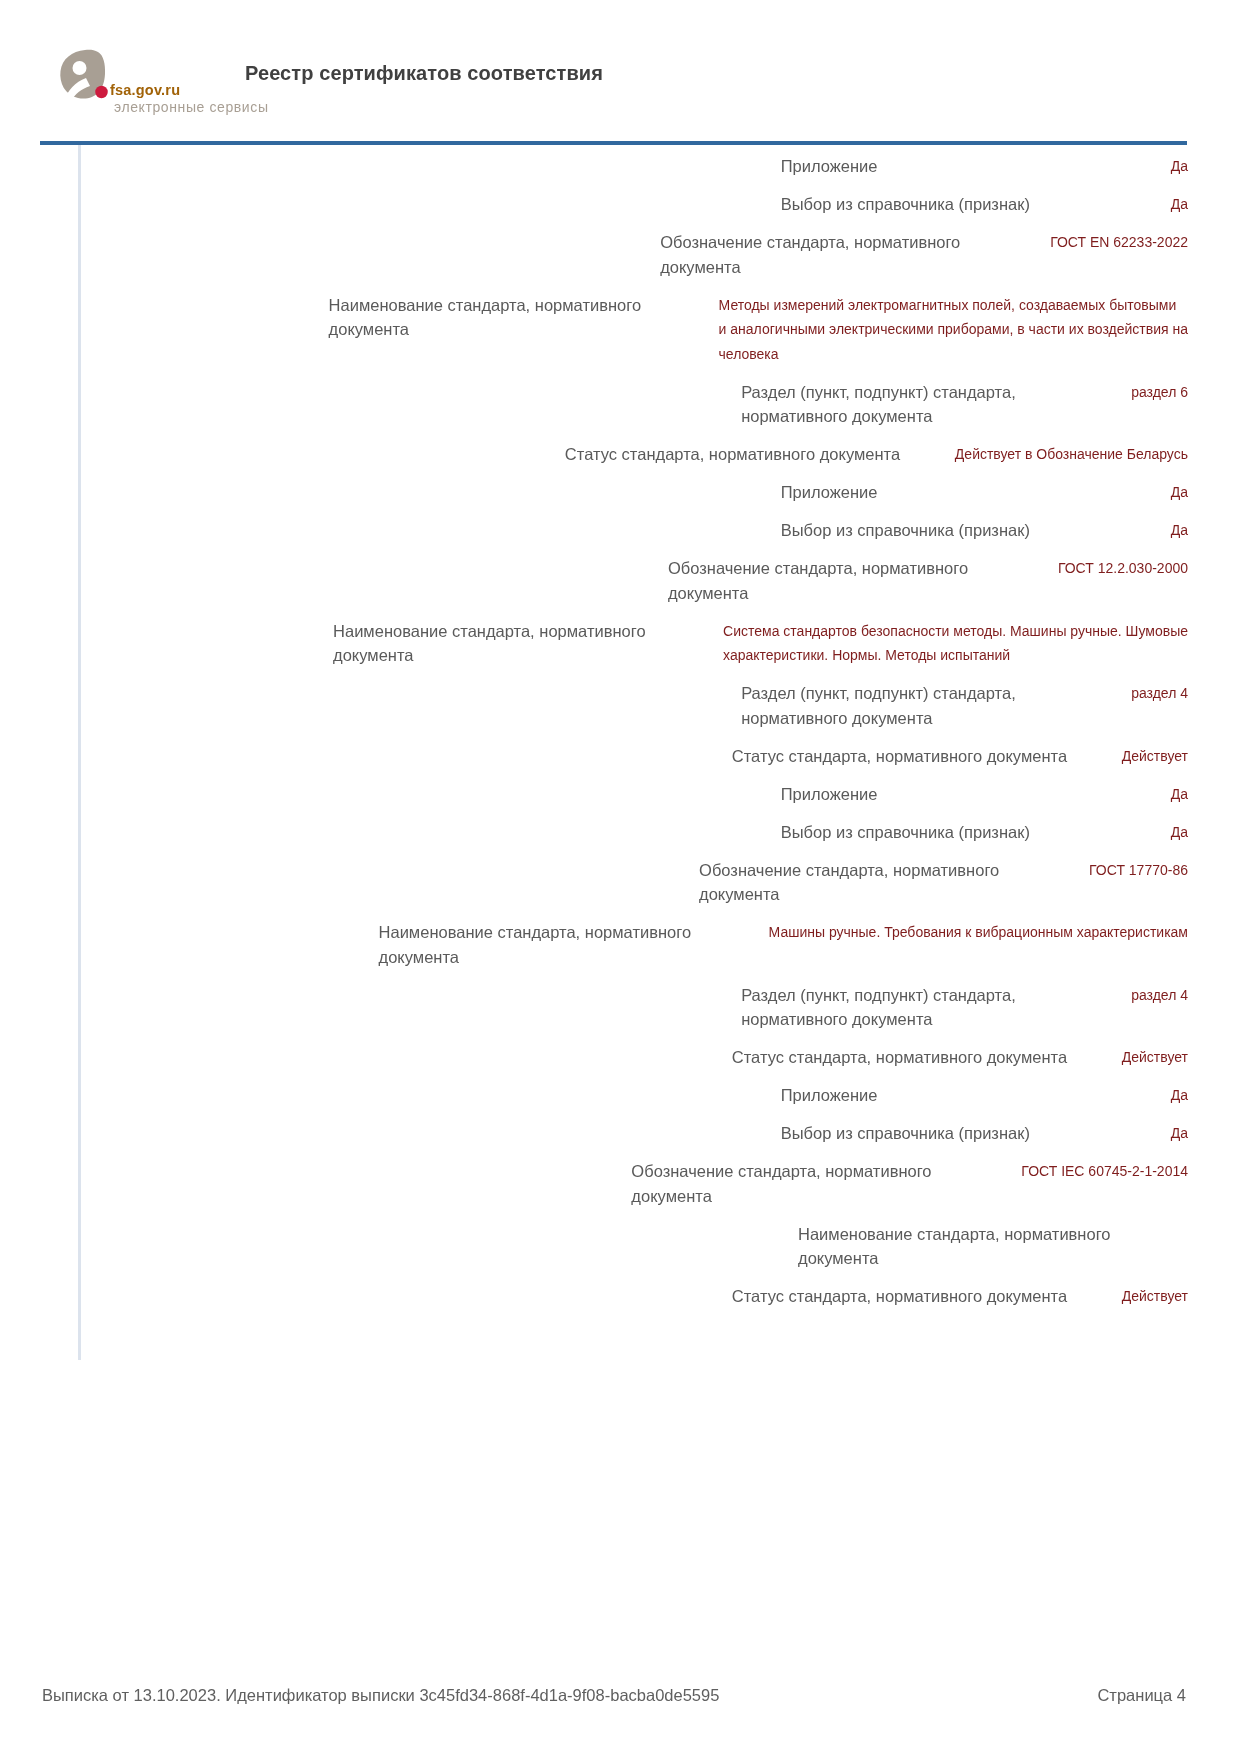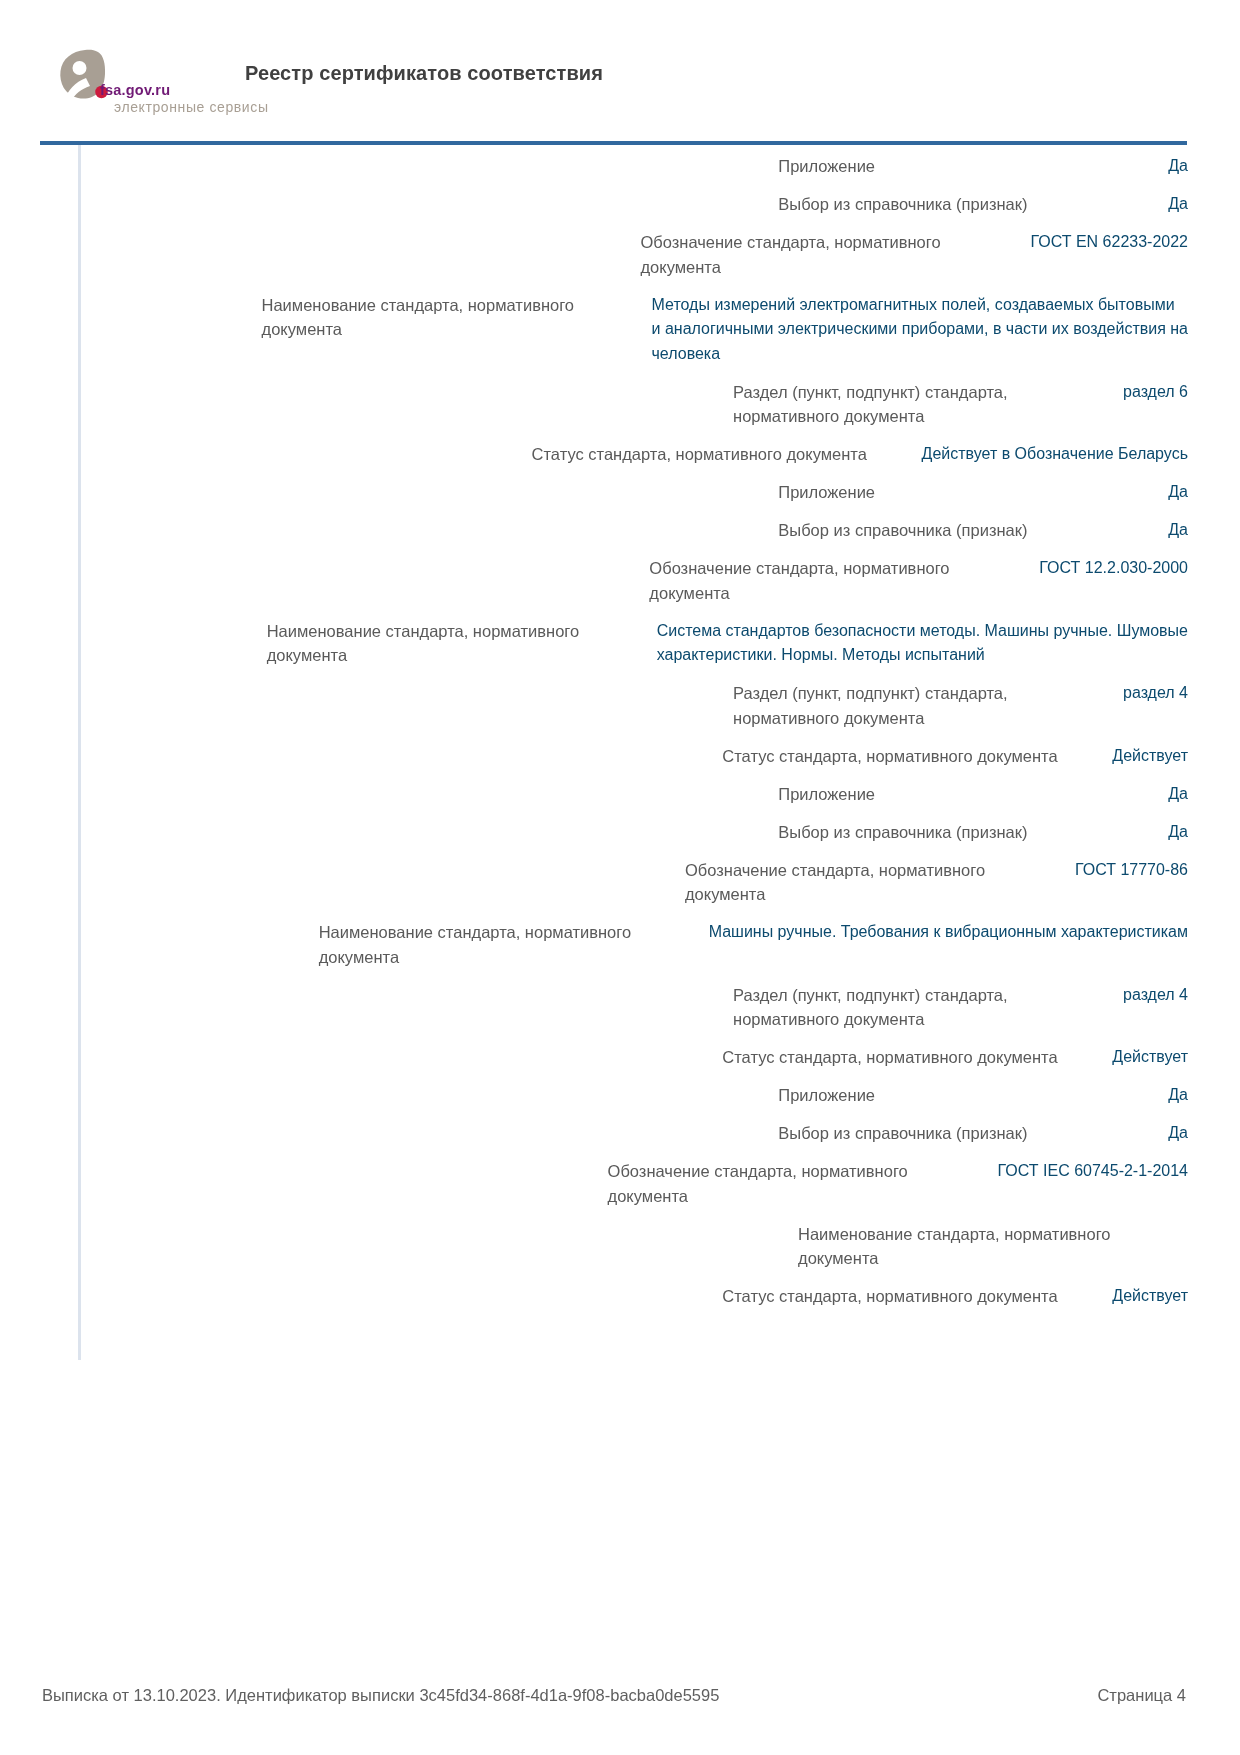--- a/index.html
+++ b/index.html
@@ -25,24 +25,24 @@
     top: 46px; left: 55px;
     width: 165px; height: 70px;
   }
   .logo-glyph {
     position: absolute;
     top: 2px; left: 2px;
     width: 52px; height: 54px;
   }
   .brand-site {
     position: absolute;
-    left: 45px; top: 36px;
+    left: 55px; top: 36px;
     font-size: 14.5px;
     font-weight: bold;
-    color: #701a75;
+    color: #a16207;
     letter-spacing: 0.2px;
   }
   .brand-tagline {
     position: absolute;
     left: 59px; top: 53px;
     font-size: 14px;
     color: #a89f94;
     letter-spacing: 0.6px;
     white-space: nowrap;
   }
@@ -83,22 +83,22 @@
     align-items: start;
   }
   .row .label {
     color: #5a5a5a;
     font-size: 16.5px;
     line-height: 24.5px;
     white-space: pre-line;
     padding-right: 20px;
   }
   .row .value {
-    color: #0c4a6e;
-    font-size: 16px;
+    color: #7f1d1d;
+    font-size: 14px;
     line-height: 24.5px;
     white-space: pre-line;
   }
 
   
   .footer {
     position: absolute;
     top: 1686px;
     left: 42px;
     right: 54px;

